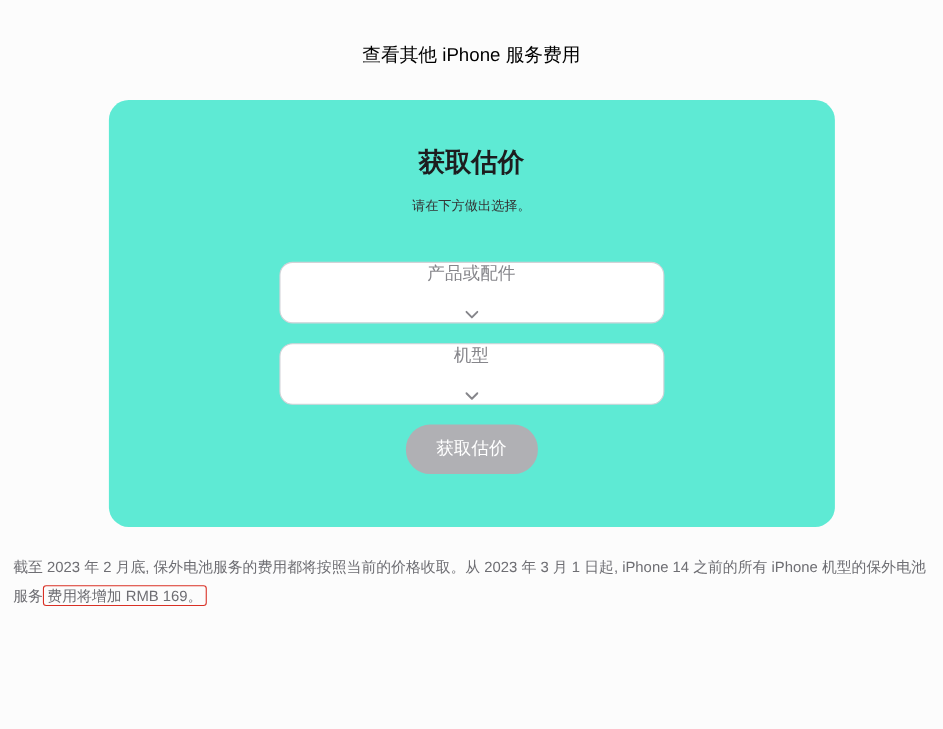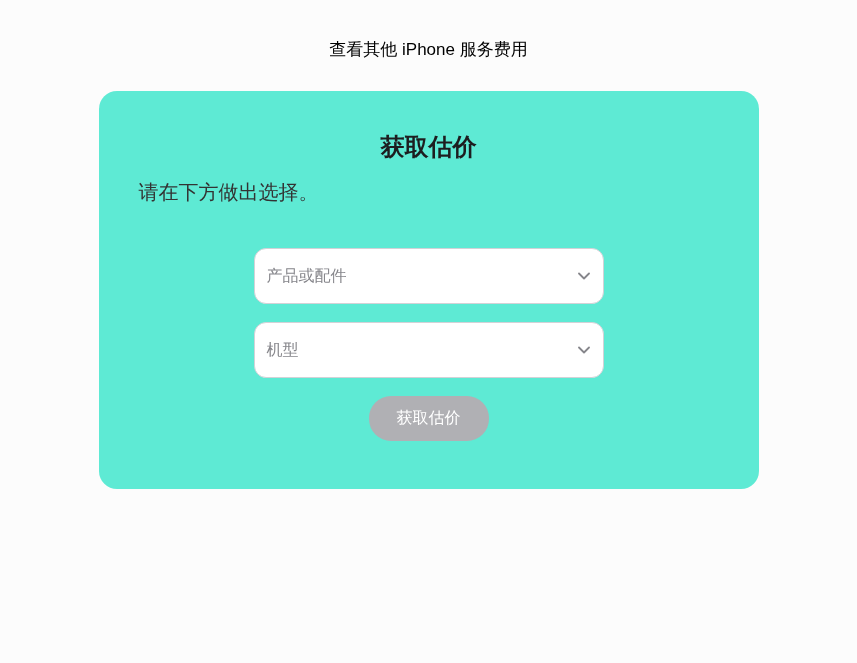--- a/index.html
+++ b/index.html
@@ -33,40 +33,42 @@
       padding: 40px 40px 48px 40px;
     }
     .card-title {
       text-align: center;
       font-size: 24px;
       font-weight: 600;
       color: #1d1d1f;
       margin-bottom: 16px;
     }
     .card-subtitle {
-      font-size: 20px;
+      text-align: center;
+      font-size: 12px;
       color: #333;
       margin-bottom: 42px;
     }
     .selects-wrap {
       width: 350px;
       margin: 0 auto;
     }
     .select-box {
       width: 100%;
       background: #fff;
       border: 1px solid #d2d2d7;
       border-radius: 12px;
       height: 56px;
       display: flex;
       align-items: center;
       justify-content: space-between;
-      padding: 0 12px;
+      padding: 0 28px;
       margin-bottom: 18px;
       cursor: pointer;
+      flex-direction: column;
     }
     .select-box .placeholder {
       color: #86868b;
       font-size: 16px;
     }
     .chevron {
       width: 14px;
       height: 14px;
       display: flex;
       align-items: center;
@@ -151,13 +153,16 @@
     </div>
   </div>
 
 
   <div class="submit-wrap">
     <button class="submit-btn">获取估价</button>
   </div>
 </div>
 
 <div class="footnotes">
+  <p>
+    <span>截至 2023 年 2 月底, 保外电池服务的费用都将按照当前的价格收取。从 2023 年 3 月 1 日起, iPhone 14 之前的所有 iPhone 机型的保外电池服务</span><span class="highlight-box">费用将增加 RMB 169。</span>
+  </p>
 </div>
 
 </body></html>

